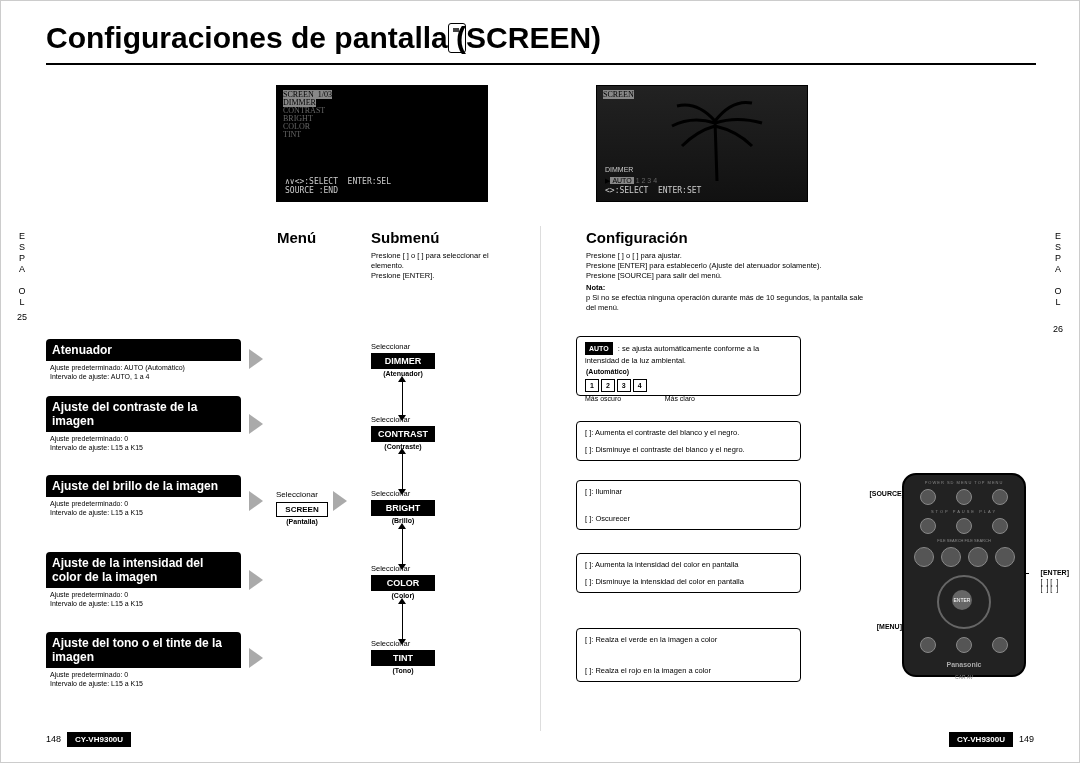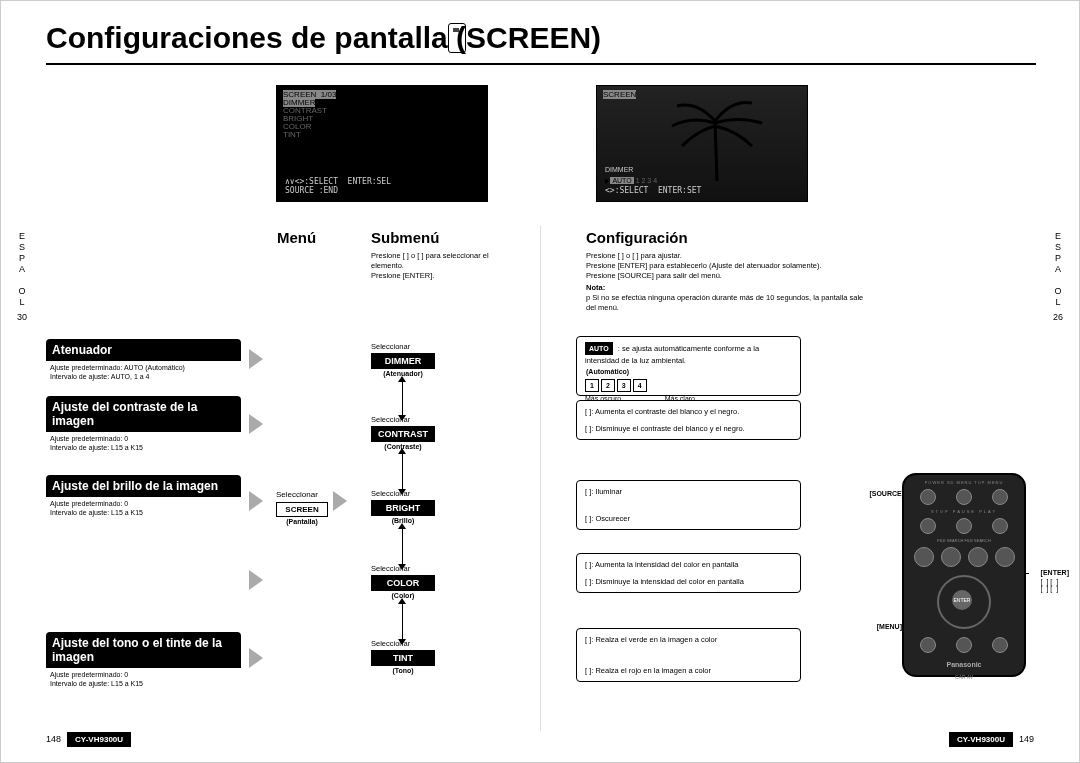--- a/index.html
+++ b/index.html
@@ -4,21 +4,21 @@
 <style>
 body{margin:0;background:#fff;font-family:Arial,Helvetica,sans-serif;font-size:8px;color:#000;width:1080px}
 .page{position:relative;width:1080px;height:763px;border:1px solid #ccc;box-sizing:border-box}
 .title{position:absolute;left:45px;top:20px;font-size:30px;font-weight:bold;font-family:"Arial Narrow",Arial;letter-spacing:0}
 .title-line{position:absolute;left:45px;top:62px;width:990px;height:2px;background:#000}
 .remote-icon{position:absolute;left:447px;top:22px;width:16px;height:28px;border:1px solid #000;border-radius:3px}
 .remote-icon::before{content:"";position:absolute;left:4px;top:4px;width:6px;height:4px;background:#444}
 .screenshot{position:absolute;width:210px;height:115px;background:#000;border:1px solid #000}
 .ss1{left:275px;top:84px}
 .ss2{left:595px;top:84px}
-.ss-menu{position:absolute;left:6px;top:5px;font-family:Liberation Sans, sans-serif;font-size:8px;line-height:8px;color:#666;white-space:pre}
+.ss-menu{position:absolute;left:6px;top:5px;font-family:Liberation Serif, serif;font-size:8px;line-height:8px;color:#666;white-space:pre}
 .ss-menu .hl{background:#888;color:#000}
 .ss-foot{position:absolute;left:8px;bottom:6px;font-family:monospace;font-size:8px;color:#ccc;white-space:pre}
 .palm{position:absolute;left:0;top:0;width:100%;height:100%;background:linear-gradient(#222,#111)}
 .palm svg{position:absolute;left:40px;top:5px;width:160px;height:90px}
 .espanol{position:absolute;top:230px;width:12px;font-size:9px;line-height:11px;text-align:center}
 .espanol-l{left:15px}
 .espanol-r{right:15px}
 .espanol span{display:block}
 .col-head{position:absolute;top:228px;font-size:15px;font-weight:bold}
 .ch-menu{left:276px}
@@ -66,21 +66,21 @@
 .va2{top:488px}
 .va3{top:563px}
 .va4{top:638px}
 .varrow-up{position:absolute;left:397px;width:0;height:0;border-left:4px solid transparent;border-right:4px solid transparent;border-bottom:6px solid #000}
 .vau1{top:375px}
 .vau2{top:447px}
 .vau3{top:522px}
 .vau4{top:597px}
 .config-block{position:absolute;left:575px;width:225px;border:1px solid #000;border-radius:4px;padding:5px 8px;font-size:7.5px;line-height:11px;box-sizing:border-box}
 .cb1{top:335px;height:60px}
-.cb2{top:399px}
+.cb2{top:420px}
 .cb3{top:479px}
 .cb4{top:552px}
 .cb5{top:627px}
 .badge{display:inline-block;background:#000;color:#fff;padding:1px 4px;font-size:7px;font-weight:bold;margin-right:3px}
 .badge-w{display:inline-block;border:1px solid #000;padding:0 4px;font-size:7px;font-weight:bold;margin-right:2px}
 .remote-device{position:absolute;right:45px;top:472px;width:140px;height:205px}
 .remote-body{width:120px;height:200px;border:2px solid #000;border-radius:14px;background:#222;margin:0 auto;position:relative}
 .remote-row{display:flex;justify-content:space-around;padding:4px 6px}
 .rbtn{width:14px;height:14px;border-radius:50%;background:#555;border:1px solid #888}
 .rbtn-big{width:18px;height:18px}
@@ -129,31 +129,31 @@
   </div>
 
   <div class="espanol espanol-l">
       <span>E</span>
       <span>S</span>
       <span>P</span>
       <span>A</span>
       <span>&nbsp;</span>
       <span>O</span>
       <span>L</span>
-      <span style="margin-top:4px">30</span>
+      <span style="margin-top:4px">25</span>
     </div>
   <div class="espanol espanol-r">
       <span>E</span>
       <span>S</span>
       <span>P</span>
       <span>A</span>
       <span>&nbsp;</span>
       <span>O</span>
       <span>L</span>
-      <span style="margin-top:4px">26</span>
+      <span style="margin-top:16px">26</span>
     </div>
 
   <div class="col-head ch-menu">Menú</div>
   <div class="col-head ch-sub">Submenú</div>
   <div class="col-head ch-conf">Configuración</div>
 
   <div class="col-text ct-sub" style="white-space:pre-line">Presione [ ] o [ ] para seleccionar el elemento.
 Presione [ENTER].</div>
   <div class="col-text ct-conf">
     <div style="white-space:pre-line">Presione [ ] o [ ] para ajustar.
@@ -168,20 +168,25 @@
       <div class="f-body" style="white-space:pre-line">Ajuste predeterminado: AUTO (Automático)
 Intervalo de ajuste: AUTO, 1 a 4</div>
     </div>
   <div class="feature feat2">
       <div class="f-head">Ajuste del contraste de la imagen</div>
       <div class="f-body" style="white-space:pre-line">Ajuste predeterminado: 0
 Intervalo de ajuste: L15 a K15</div>
     </div>
   <div class="feature feat3">
       <div class="f-head">Ajuste del brillo de la imagen</div>
+      <div class="f-body" style="white-space:pre-line">Ajuste predeterminado: 0
+Intervalo de ajuste: L15 a K15</div>
+    </div>
+  <div class="feature feat4">
+      <div class="f-head">Ajuste de la intensidad del color de la imagen</div>
       <div class="f-body" style="white-space:pre-line">Ajuste predeterminado: 0
 Intervalo de ajuste: L15 a K15</div>
     </div>
   <div class="feature feat5">
       <div class="f-head">Ajuste del tono o el tinte de la imagen</div>
       <div class="f-body" style="white-space:pre-line">Ajuste predeterminado: 0
 Intervalo de ajuste: L15 a K15</div>
     </div>
 
   <div class="arrow ar1"></div>

